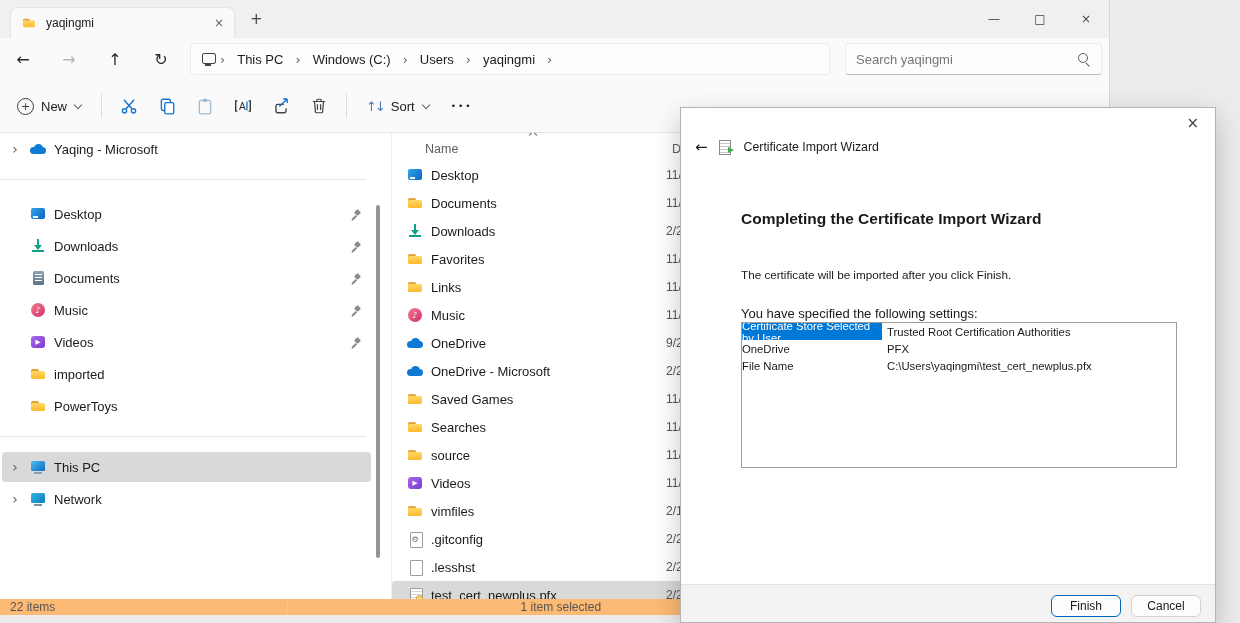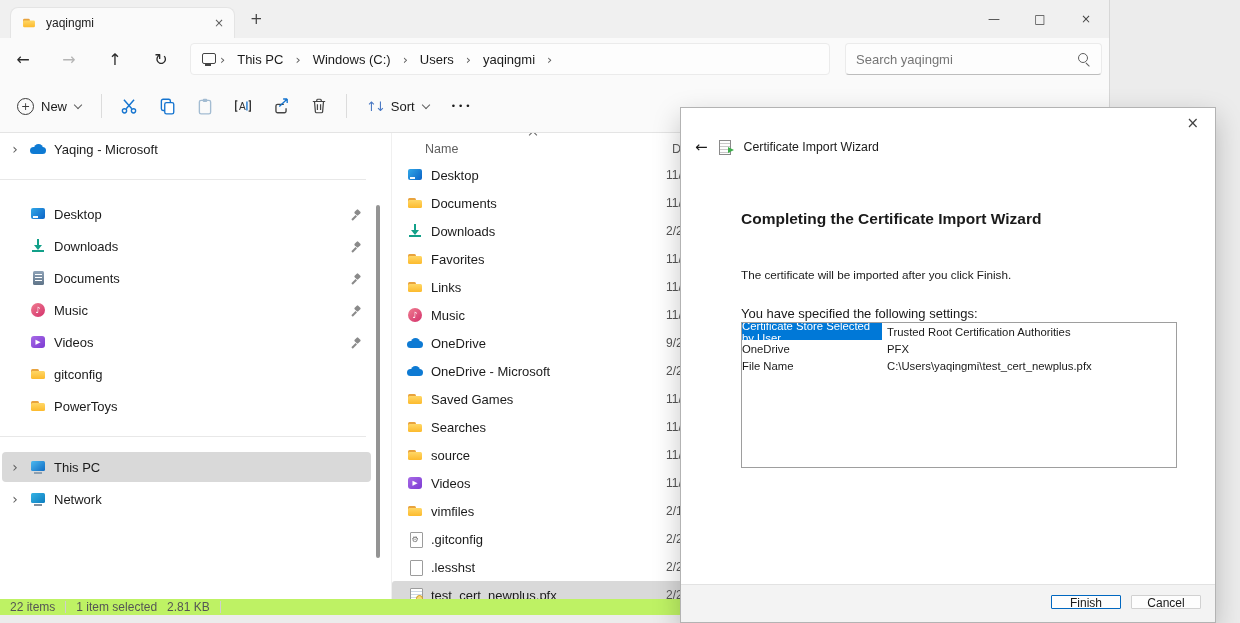--- a/index.html
+++ b/index.html
@@ -61,21 +61,21 @@
   .fh-name{position:absolute;left:33px;font-size:12.5px;color:#5f5f5f;}
   .fh-caret{position:absolute;left:136px;top:-8px;width:10px;height:8px;}
   .fh-caret::before{content:"";position:absolute;left:2px;top:2px;width:5px;height:5px;border-left:1.2px solid #5f5f5f;border-top:1.2px solid #5f5f5f;transform:rotate(45deg);}
   .fh-date{position:absolute;left:280px;font-size:12.5px;color:#5f5f5f;}
   .frows{position:absolute;left:0;top:28px;width:100%;}
   .frow{height:28px;display:flex;align-items:center;gap:8px;padding-left:15px;position:relative;margin-right:8px;border-radius:3px;}
   .frow.sel{background:#d9d9d9;}
   .fname{font-size:13px;color:#1b1b1b;}
   .fdate{position:absolute;left:274px;font-size:12px;color:#555;}
   
-  .statusbar{position:absolute;left:0;top:599px;width:100%;height:16px;background:#bef264;display:flex;align-items:center;gap:10px;padding-left:10px;}
+  .statusbar{position:absolute;left:0;top:599px;width:100%;height:16px;background:#fdba74;display:flex;align-items:center;gap:10px;padding-left:10px;justify-content:space-between;}
   .statusbar span{font-size:12px;color:#555;}
   .sdiv{width:1px;height:12px;background:#cfcfcf;}
 
   
   .ic{width:16px;height:16px;position:relative;flex:none;display:inline-block;}
   .ic .glyph{position:absolute;inset:0;display:flex;align-items:center;justify-content:center;color:#fff;}
   .ic-folder::before{content:"";position:absolute;left:1px;top:2.5px;width:8px;height:5px;border-radius:1.5px;background:#e8a33d;}
   .ic-folder::after{content:"";position:absolute;left:1px;top:4.5px;width:14px;height:8.5px;border-radius:1.5px;background:linear-gradient(#ffd766,#fcba2d);}
   .ic-sm{transform:scale(.85);}
   .ic-cloud::before{content:"";position:absolute;left:0;top:6px;width:16px;height:7px;border-radius:4px;background:#0e7ad3;}
@@ -121,21 +121,21 @@
   .dlg-title{font-size:12.3px;color:#1a1a1a;}
   .dlg-heading{position:absolute;left:60px;top:102px;font-size:15.5px;font-weight:bold;color:#1a1a1a;}
   .dlg-body1{position:absolute;left:60px;top:160px;font-size:11.7px;color:#1a1a1a;}
   .dlg-body2{position:absolute;left:60px;top:198px;font-size:13px;color:#1a1a1a;}
   .dlg-table{position:absolute;left:60px;top:214px;width:436px;height:146px;border:1px solid #9e9e9e;background:#fff;overflow:hidden;}
   .trow{display:flex;height:17px;align-items:center;}
   .tkey{width:140px;flex:none;font-size:11.3px;color:#1a1a1a;height:100%;display:flex;align-items:center;}
   .tkey.hl{background:#0078d7;color:#fff;}
   .tval{font-size:11.3px;color:#1a1a1a;padding-left:5px;}
   .dlg-footer{position:absolute;left:0;bottom:0;width:100%;height:38px;background:#f3f3f3;border-top:1px solid #e2e2e2;}
-  .btn{position:absolute;top:10px;width:70px;height:14px;border-radius:1px;background:#fdfdfd;border:1px solid #d1d1d1;font-size:12px;color:#1a1a1a;}
+  .btn{position:absolute;top:10px;width:70px;height:22px;border-radius:6px;background:#fdfdfd;border:1px solid #d1d1d1;font-size:12px;color:#1a1a1a;}
   .btn.primary{border:1px solid #0067c0;right:94px;}
   .btn.plain{right:14px;}
 </style>
 </head>
 <body>
 
 <div class="explorer">
 
   <div class="tabbar">
     <div class="tab">
@@ -273,21 +273,21 @@
         <span class="noexp"></span>
           <span class="ic ic-videos">
             <i class="glyph">▶</i>
           </span>
         <span class="slabel">Videos</span>
         <span class="pin"></span>
       </div>
       <div class="srow">
         <span class="noexp"></span>
           <span class="ic ic-folder"></span>
-        <span class="slabel">gitconfig</span>
+        <span class="slabel">imported</span>
       </div>
       <div class="srow">
         <span class="noexp"></span>
           <span class="ic ic-folder"></span>
         <span class="slabel">PowerToys</span>
       </div>
       <div class="ssep" style="margin-top:14px;"></div>
 
       <div class="srow sel" style="margin-top:15px;height:30px;">
         <span class="exp g">›</span>

